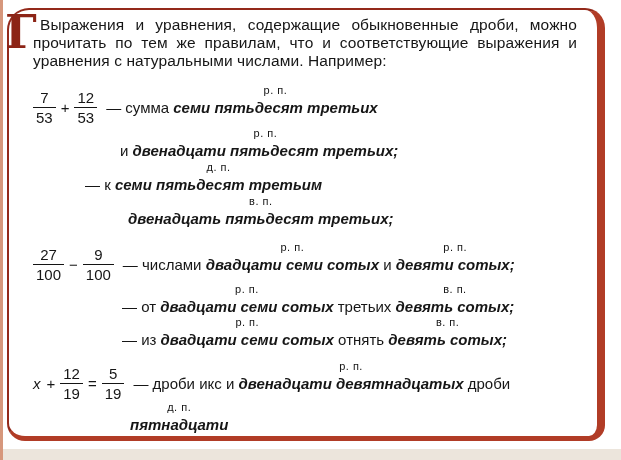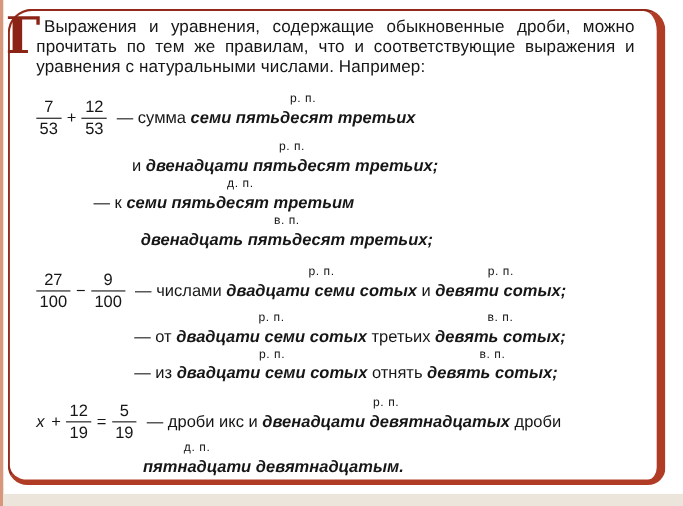--- a/index.html
+++ b/index.html
@@ -129,16 +129,16 @@
               <span class="den">19</span>
             </span>
             <span class="op">=</span>
             <span class="frac">
               <span class="num">5</span>
               <span class="den">19</span>
             </span>
           </span>
           <span class="txt"><span class="seg i">— дроби икс и </span><span class="seg bi">двенадцати девятнадцатых<span class="case">р. п.</span></span><span class="seg i"> дроби</span></span>
         </div>
-        <div class="line" style="margin-left: 97px;"><span class="txt"><span class="seg bi">пятнадцати<span class="case">д. п.</span></span><span class="seg bi"> девятнадцатым.</span></span></div>
+        <div class="line" style="margin-left: 97px;"><span class="txt"><span class="seg bi">пятнадцати<span class="case">д. п.</span></span></span></div>
       </div>
     </div>
 </div>
 
 </body></html>

